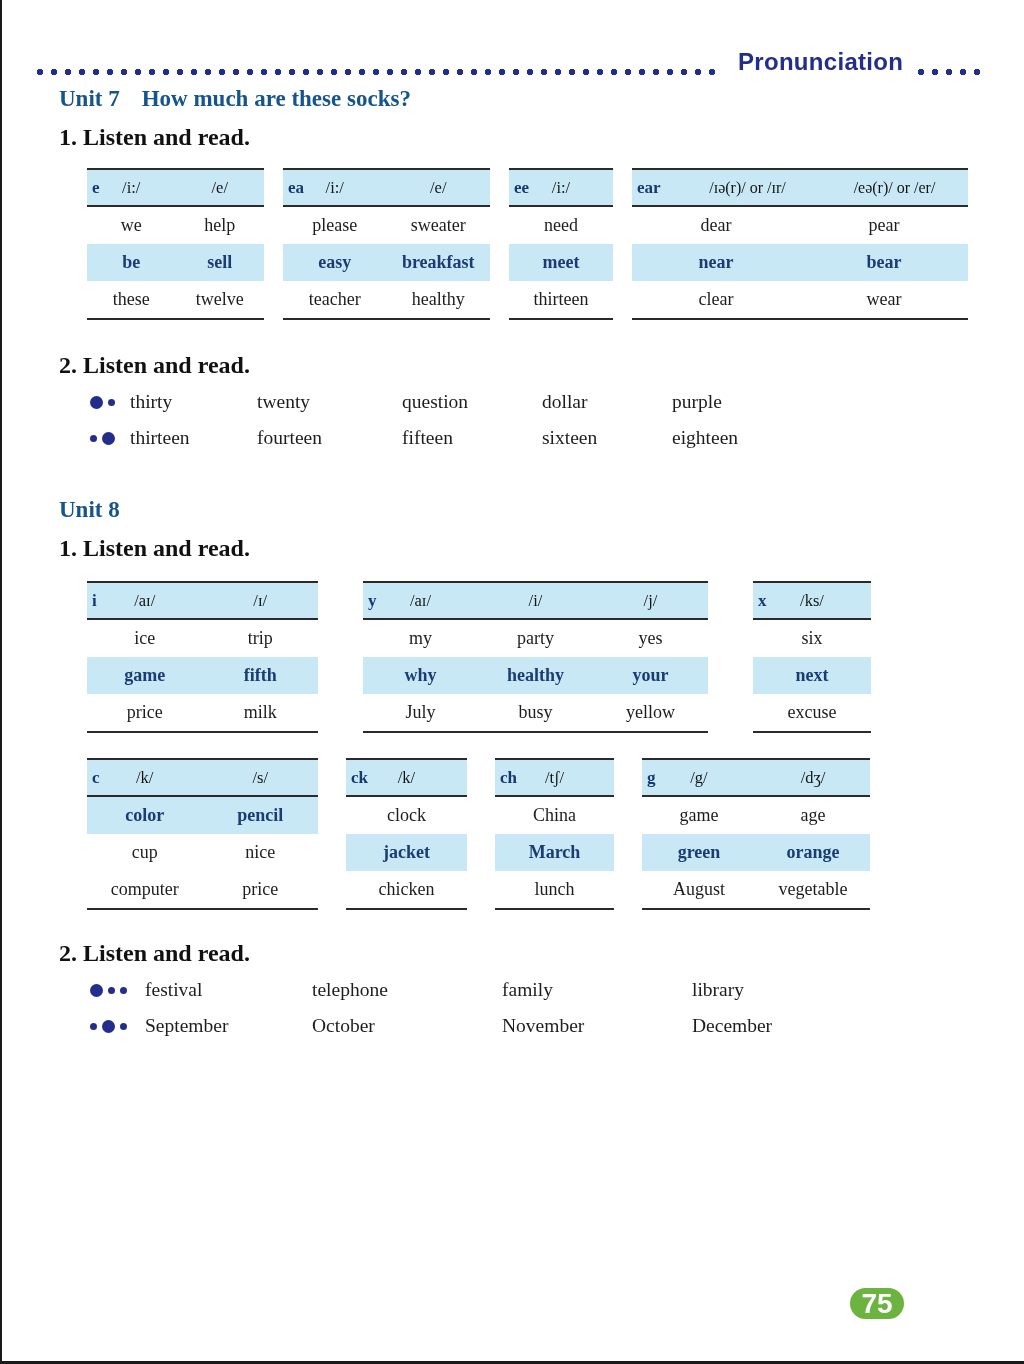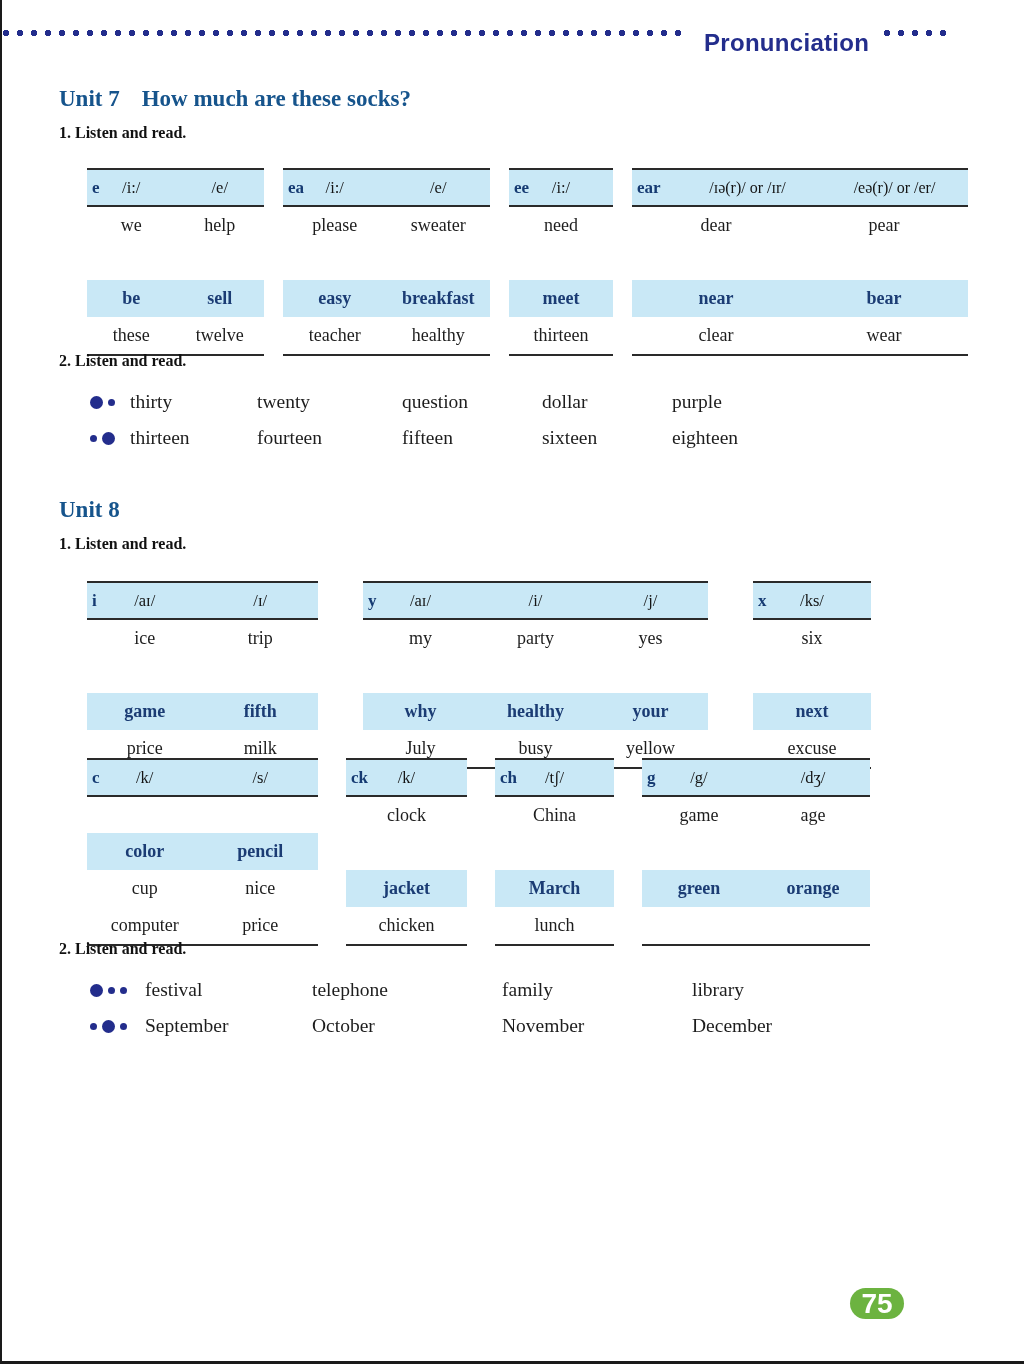--- a/index.html
+++ b/index.html
@@ -15,43 +15,43 @@
   body{
     width:1024px;height:1364px;position:relative;overflow:hidden;
     font-family:"Liberation Serif", serif;color:#1d1d1d;
   }
   .page{
     position:absolute;inset:0;
     border-left:2px solid #1a1a1a;
     border-bottom:3px solid #1a1a1a;
   }
   
-  .top-rule{position:absolute;top:29px;left:0;width:1000px;height:28px;display:flex;align-items:flex-start;}
+  .top-rule{position:absolute;top:48px;left:0;width:1000px;height:28px;display:flex;align-items:flex-end;padding-left:34px;}
   .dotline{height:8px;background-image:radial-gradient(circle at 4px 4px, var(--accent-navy) 3px, transparent 3.5px);background-size:14px 8px;background-repeat:repeat-x;}
   .dotline.long{width:686px;}
   .dotline.short{width:64px;margin-left:14px;}
   .pron-label{
     margin-left:16px;font-family:"Liberation Sans", sans-serif;
     font-size:24px;font-weight:700;color:var(--accent-navy);letter-spacing:.3px;
   }
   
   .unit-title{position:absolute;left:57px;font-size:23px;font-weight:700;color:var(--heading-blue);display:flex;}
   .unit-title .unit-no{margin-right:22px;}
-  .listen-label{position:absolute;left:57px;font-size:16px;font-weight:700;color:#111;}
+  .listen-label{position:absolute;left:57px;font-size:24px;font-weight:700;color:#111;}
   
   .table-band{position:absolute;left:85px;display:flex;}
   .band-u7{gap:19px;}
   .band-u8a{gap:45px;}
   .band-u8b{gap:28px;}
   .ptable{border-top:2px solid var(--rule);border-bottom:2px solid var(--rule);font-size:18px;}
   .ptable .hdr{position:relative;display:flex;align-items:center;height:37px;background:var(--row-blue);border-bottom:2px solid var(--rule);}
   .ptable .letter{position:absolute;left:5px;top:50%;transform:translateY(-50%);font-weight:700;font-size:17px;color:#153a72;}
   .ptable .ph{flex:1;text-align:center;font-size:16.5px;color:#141414;white-space:nowrap;}
   .ptable .trow{display:flex;align-items:center;height:37px;}
-  .ptable .trow.blue{background:var(--row-blue);margin-top:36px;}
+  .ptable .trow.blue{background:var(--row-blue);}
   .ptable .cell{flex:1;text-align:center;white-space:nowrap;}
   .ptable .trow.blue .cell{font-weight:700;color:var(--word-blue);}
   
   .stress-block{position:absolute;left:88px;}
   .stress-row{display:flex;align-items:center;height:36px;font-size:19.5px;}
   .stress-row .dots{display:flex;align-items:center;}
   .u7 .dots{width:40px;}
   .u8 .dots{width:55px;}
   .dot{display:inline-block;border-radius:50%;background:var(--accent-navy);margin-right:5px;}
   .dot.big{width:13px;height:13px;}
@@ -321,20 +321,24 @@
         <span class="ph">/dʒ/</span>
       </div>
       <div class="trow">
         <span class="cell">game</span>
         <span class="cell">age</span>
       </div>
       <div class="trow blue">
         <span class="cell">green</span>
         <span class="cell">orange</span>
       </div>
+      <div class="trow">
+        <span class="cell">August</span>
+        <span class="cell">vegetable</span>
+      </div>
     </div>
 
   </div>
 
   <div class="listen-label" style="top:940px;">2. Listen and read.</div>
 
   <div class="stress-block u8" style="top:972px;">
     <div class="stress-row">
       <span class="dots">
           <i class="dot big"></i>

